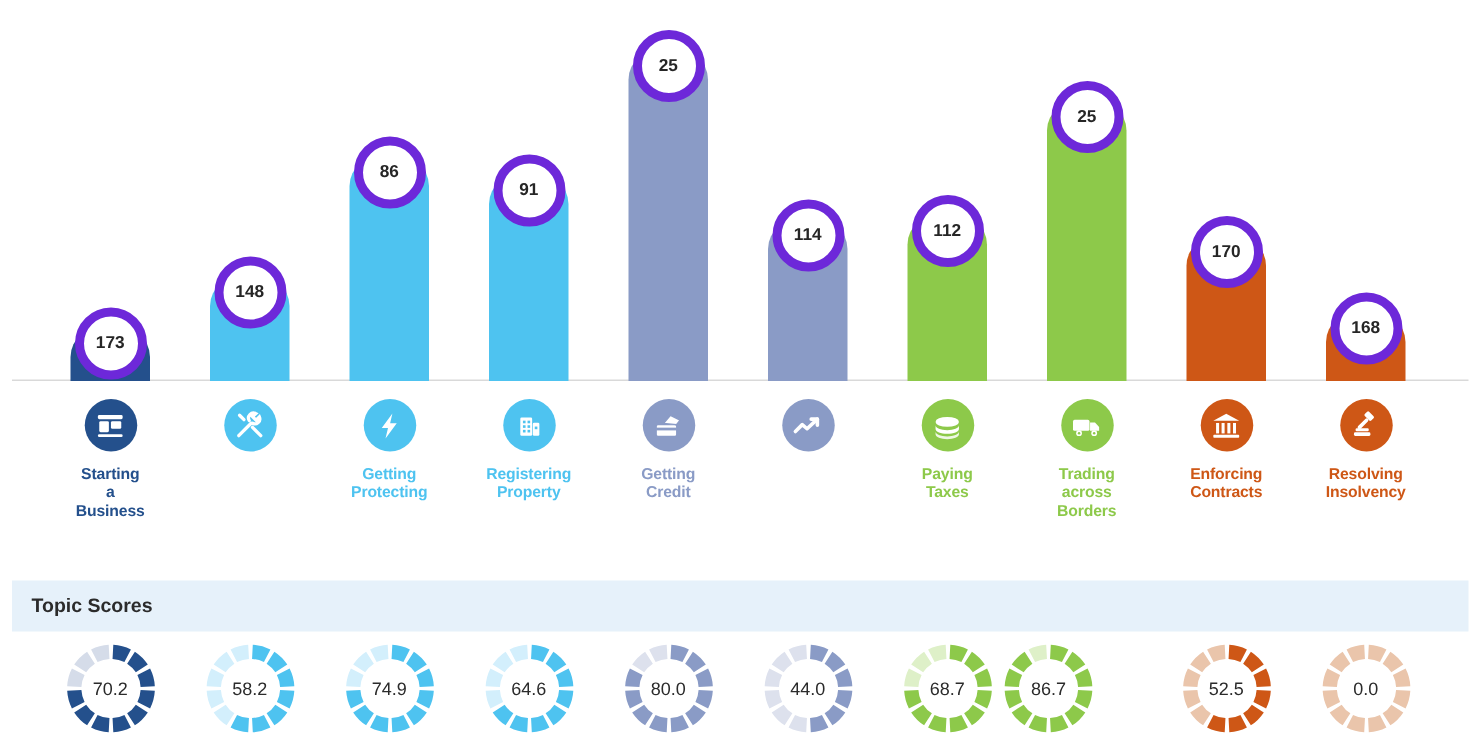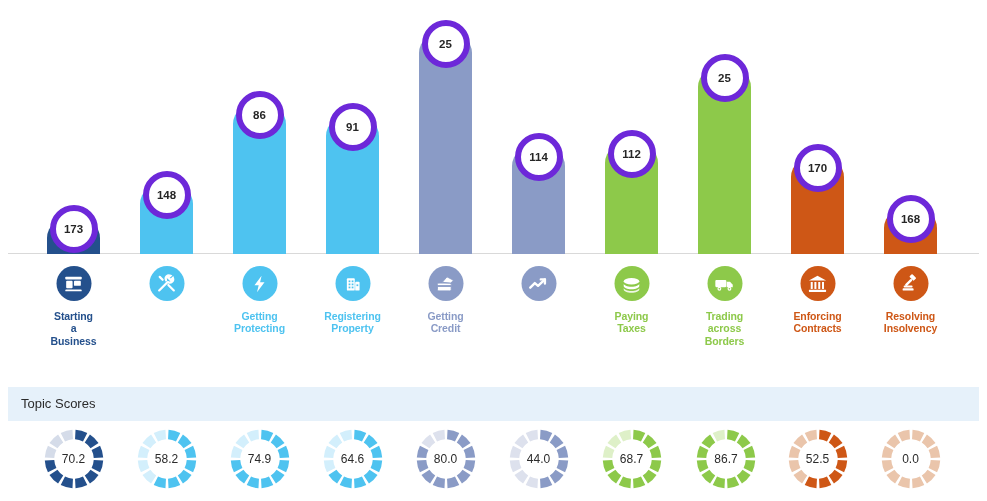--- a/index.html
+++ b/index.html
@@ -108,21 +108,21 @@
     top: 0;
     width: 971px;
     height: 34px;
     background: #e6f1fa;
   }
   .scores-header-text {
     position: absolute;
     left: 13px;
     top: 9px;
     font-size: 13px;
-    font-weight: normal;
+    font-weight: bold;
     color: #2b2b2b;
   }
   .donut-row {
     position: absolute;
     left: 0;
     top: 34px;
     width: 971px;
     height: 72px;
   }
   .donut {
@@ -452,21 +452,21 @@
           <path d="M 42.12 52.83 A 24.5 24.5 0 0 1 32.28 55.47" fill="none" stroke="#8dc94a" stroke-width="9.5" stroke-linecap="butt"></path>
           <path d="M 29.72 55.47 A 24.5 24.5 0 0 1 19.88 52.83" fill="none" stroke="#8dc94a" stroke-width="9.5" stroke-linecap="butt"></path>
           <path d="M 17.66 51.55 A 24.5 24.5 0 0 1 10.45 44.34" fill="none" stroke="#8dc94a" stroke-width="9.5" stroke-linecap="butt"></path>
           <path d="M 9.17 42.12 A 24.5 24.5 0 0 1 6.53 32.28" fill="none" stroke="#8dc94a" stroke-width="9.5" stroke-linecap="butt"></path>
           <path d="M 6.53 29.72 A 24.5 24.5 0 0 1 9.17 19.88" fill="none" stroke="#def0c8" stroke-width="9.5" stroke-linecap="butt"></path>
           <path d="M 10.45 17.66 A 24.5 24.5 0 0 1 17.66 10.45" fill="none" stroke="#def0c8" stroke-width="9.5" stroke-linecap="butt"></path>
           <path d="M 19.88 9.17 A 24.5 24.5 0 0 1 29.72 6.53" fill="none" stroke="#def0c8" stroke-width="9.5" stroke-linecap="butt"></path>
         </svg>
         <div class="donut-value">68.7</div>
       </div>
-      <div class="donut" style="left: 687px;">
+      <div class="donut" style="left: 660px;">
         <svg width="62" height="62" viewBox="0 0 62 62">
           <path d="M 32.28 6.53 A 24.5 24.5 0 0 1 42.12 9.17" fill="none" stroke="#8dc94a" stroke-width="9.5" stroke-linecap="butt"></path>
           <path d="M 44.34 10.45 A 24.5 24.5 0 0 1 51.55 17.66" fill="none" stroke="#8dc94a" stroke-width="9.5" stroke-linecap="butt"></path>
           <path d="M 52.83 19.88 A 24.5 24.5 0 0 1 55.47 29.72" fill="none" stroke="#8dc94a" stroke-width="9.5" stroke-linecap="butt"></path>
           <path d="M 55.47 32.28 A 24.5 24.5 0 0 1 52.83 42.12" fill="none" stroke="#8dc94a" stroke-width="9.5" stroke-linecap="butt"></path>
           <path d="M 51.55 44.34 A 24.5 24.5 0 0 1 44.34 51.55" fill="none" stroke="#8dc94a" stroke-width="9.5" stroke-linecap="butt"></path>
           <path d="M 42.12 52.83 A 24.5 24.5 0 0 1 32.28 55.47" fill="none" stroke="#8dc94a" stroke-width="9.5" stroke-linecap="butt"></path>
           <path d="M 29.72 55.47 A 24.5 24.5 0 0 1 19.88 52.83" fill="none" stroke="#8dc94a" stroke-width="9.5" stroke-linecap="butt"></path>
           <path d="M 17.66 51.55 A 24.5 24.5 0 0 1 10.45 44.34" fill="none" stroke="#8dc94a" stroke-width="9.5" stroke-linecap="butt"></path>
           <path d="M 9.17 42.12 A 24.5 24.5 0 0 1 6.53 32.28" fill="none" stroke="#8dc94a" stroke-width="9.5" stroke-linecap="butt"></path>

